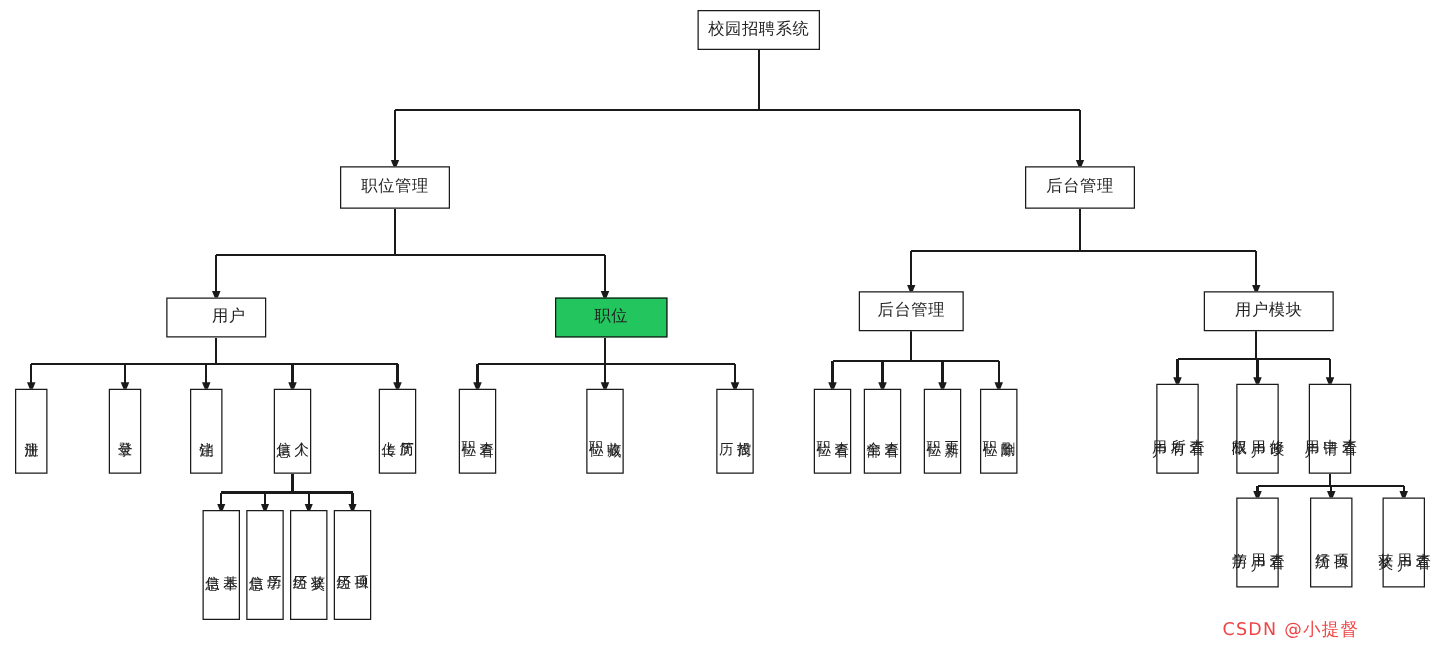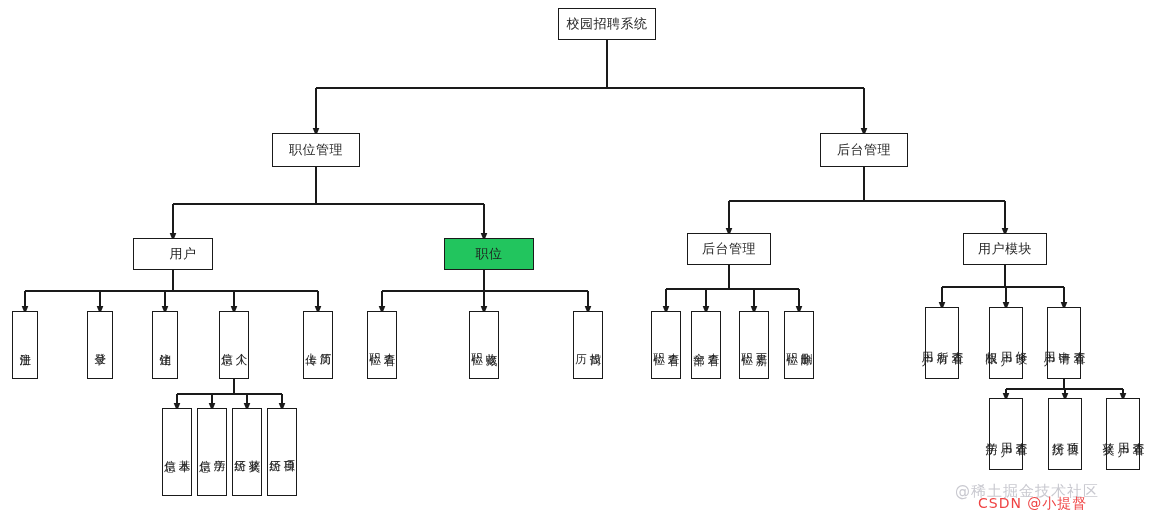--- a/index.html
+++ b/index.html
@@ -153,21 +153,21 @@
       </div>
       <div class="node horiz" style="left: 133px; top: 238px; width: 80px; height: 32px; border-color: rgb(26, 26, 26); background: rgb(255, 255, 255); padding-left: 20px;">
         <span class="label">用户</span>
       </div>
       <div class="node horiz" style="left: 444px; top: 238px; width: 90px; height: 32px; border-color: rgb(26, 26, 26); background: #22c55e;">
         <span class="label">职位</span>
       </div>
       <div class="node horiz" style="left: 687px; top: 233px; width: 84px; height: 32px; border-color: rgb(26, 26, 26); background: rgb(255, 255, 255);">
         <span class="label">后台管理</span>
       </div>
-      <div class="node horiz" style="left: 963px; top: 233px; width: 84px; height: 32px; border-color: rgb(26, 26, 26); background: rgb(255, 255, 255);">
+      <div class="node horiz" style="left: 963px; top: 233px; width: 104px; height: 32px; border-color: rgb(26, 26, 26); background: rgb(255, 255, 255);">
         <span class="label">用户模块</span>
       </div>
       <div class="node vert narrow" style="left: 12px; top: 311px; width: 26px; height: 68px; border-color: rgb(26, 26, 26); background: rgb(255, 255, 255);">
         <span class="label">注册</span>
       </div>
       <div class="node vert narrow" style="left: 87px; top: 311px; width: 26px; height: 68px; border-color: rgb(26, 26, 26); background: rgb(255, 255, 255);">
         <span class="label">登录</span>
       </div>
       <div class="node vert narrow" style="left: 152px; top: 311px; width: 26px; height: 68px; border-color: rgb(26, 26, 26); background: rgb(255, 255, 255);">
         <span class="label">注销</span>
@@ -248,15 +248,14 @@
         <span class="label">项目
 经历</span>
       </div>
       <div class="node vert" style="left: 1106px; top: 398px; width: 34px; height: 72px; border-color: rgb(26, 26, 26); background: rgb(255, 255, 255);">
         <span class="label">查看
 用户
 获奖</span>
       </div>
     </div>
 
-  <div class="watermark wm-juejin" style="left: 955px; top: 482px; color: rgb(201, 201, 208);">@稀土掘金技术社区</div>
   <div class="watermark wm-csdn" style="left: 978px; top: 495px; color: #ef4444;">CSDN @小提督</div>
 </div>
 
 </body></html>

